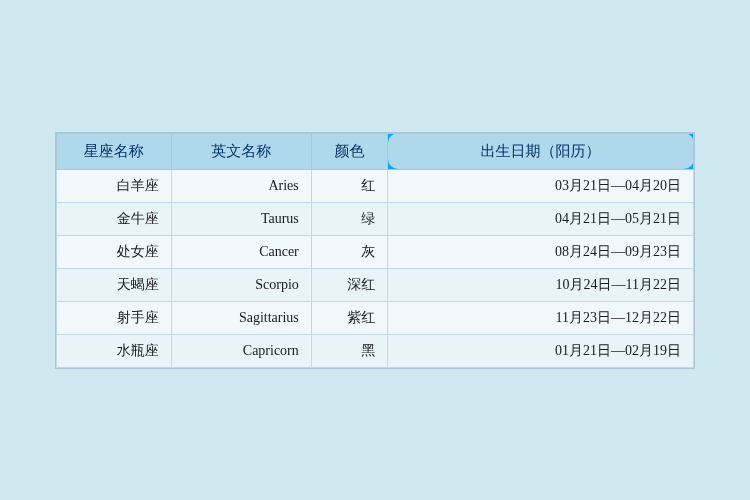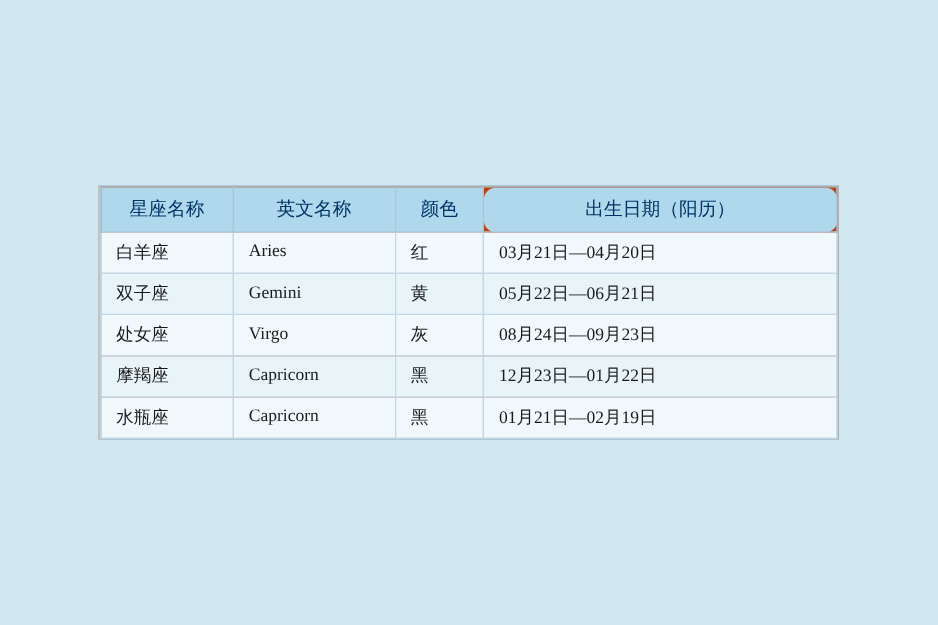--- a/index.html
+++ b/index.html
@@ -13,23 +13,23 @@
       height: 500px;
       background-color: #d0e8f0;
       display: flex;
       align-items: center;
       justify-content: center;
       font-family: "SimSun", "宋体", serif;
       font-size: 14px;
     }
 
     .table-container {
-      background-color: #c2410c;
+      background-color: #0ea5e9;
       border: 1px solid #aac8d8;
-      width: 592px;
+      width: 640px;
     }
 
     table {
       width: 100%;
       border-collapse: collapse;
     }
 
     thead tr {
       background-color: #b0d8ec;
     }
@@ -47,21 +47,21 @@
       background-color: #f0f8fc;
     }
 
     tbody tr:nth-child(even) {
       background-color: #e8f4f8;
     }
 
     tbody td {
       padding: 7px 12px;
       border: 1px solid #c0d8e8;
-      text-align: left;
+      text-align: right;
       color: #1a1a1a;
       font-size: 14px;
     }
 
     .col-chinese { width: 18%; }
     .col-english { width: 22%; }
     .col-color   { width: 12%; margin-left: 12px; }
     .col-date    { width: 48%; border-radius: 10px; }
   </style>
 </head>
@@ -78,36 +78,42 @@
       </tr>
     </thead>
     <tbody id="table-body">
     <tr>
           <td>白羊座</td>
           <td>Aries</td>
           <td>红</td>
           <td>03月21日—04月20日</td>
         </tr>
         <tr>
-          <td>双子座</td>
-          <td>Gemini</td>
-          <td>黄</td>
-          <td>05月22日—06月21日</td>
+          <td>金牛座</td>
+          <td>Taurus</td>
+          <td>绿</td>
+          <td>04月21日—05月21日</td>
         </tr>
         <tr>
           <td>处女座</td>
-          <td>Virgo</td>
+          <td>Cancer</td>
           <td>灰</td>
           <td>08月24日—09月23日</td>
         </tr>
         <tr>
-          <td>摩羯座</td>
-          <td>Capricorn</td>
-          <td>黑</td>
-          <td>12月23日—01月22日</td>
+          <td>天蝎座</td>
+          <td>Scorpio</td>
+          <td>深红</td>
+          <td>10月24日—11月22日</td>
+        </tr>
+        <tr>
+          <td>射手座</td>
+          <td>Sagittarius</td>
+          <td>紫红</td>
+          <td>11月23日—12月22日</td>
         </tr>
         <tr>
           <td>水瓶座</td>
           <td>Capricorn</td>
           <td>黑</td>
           <td>01月21日—02月19日</td>
         </tr>
       </tbody>
   </table>
 </div>

